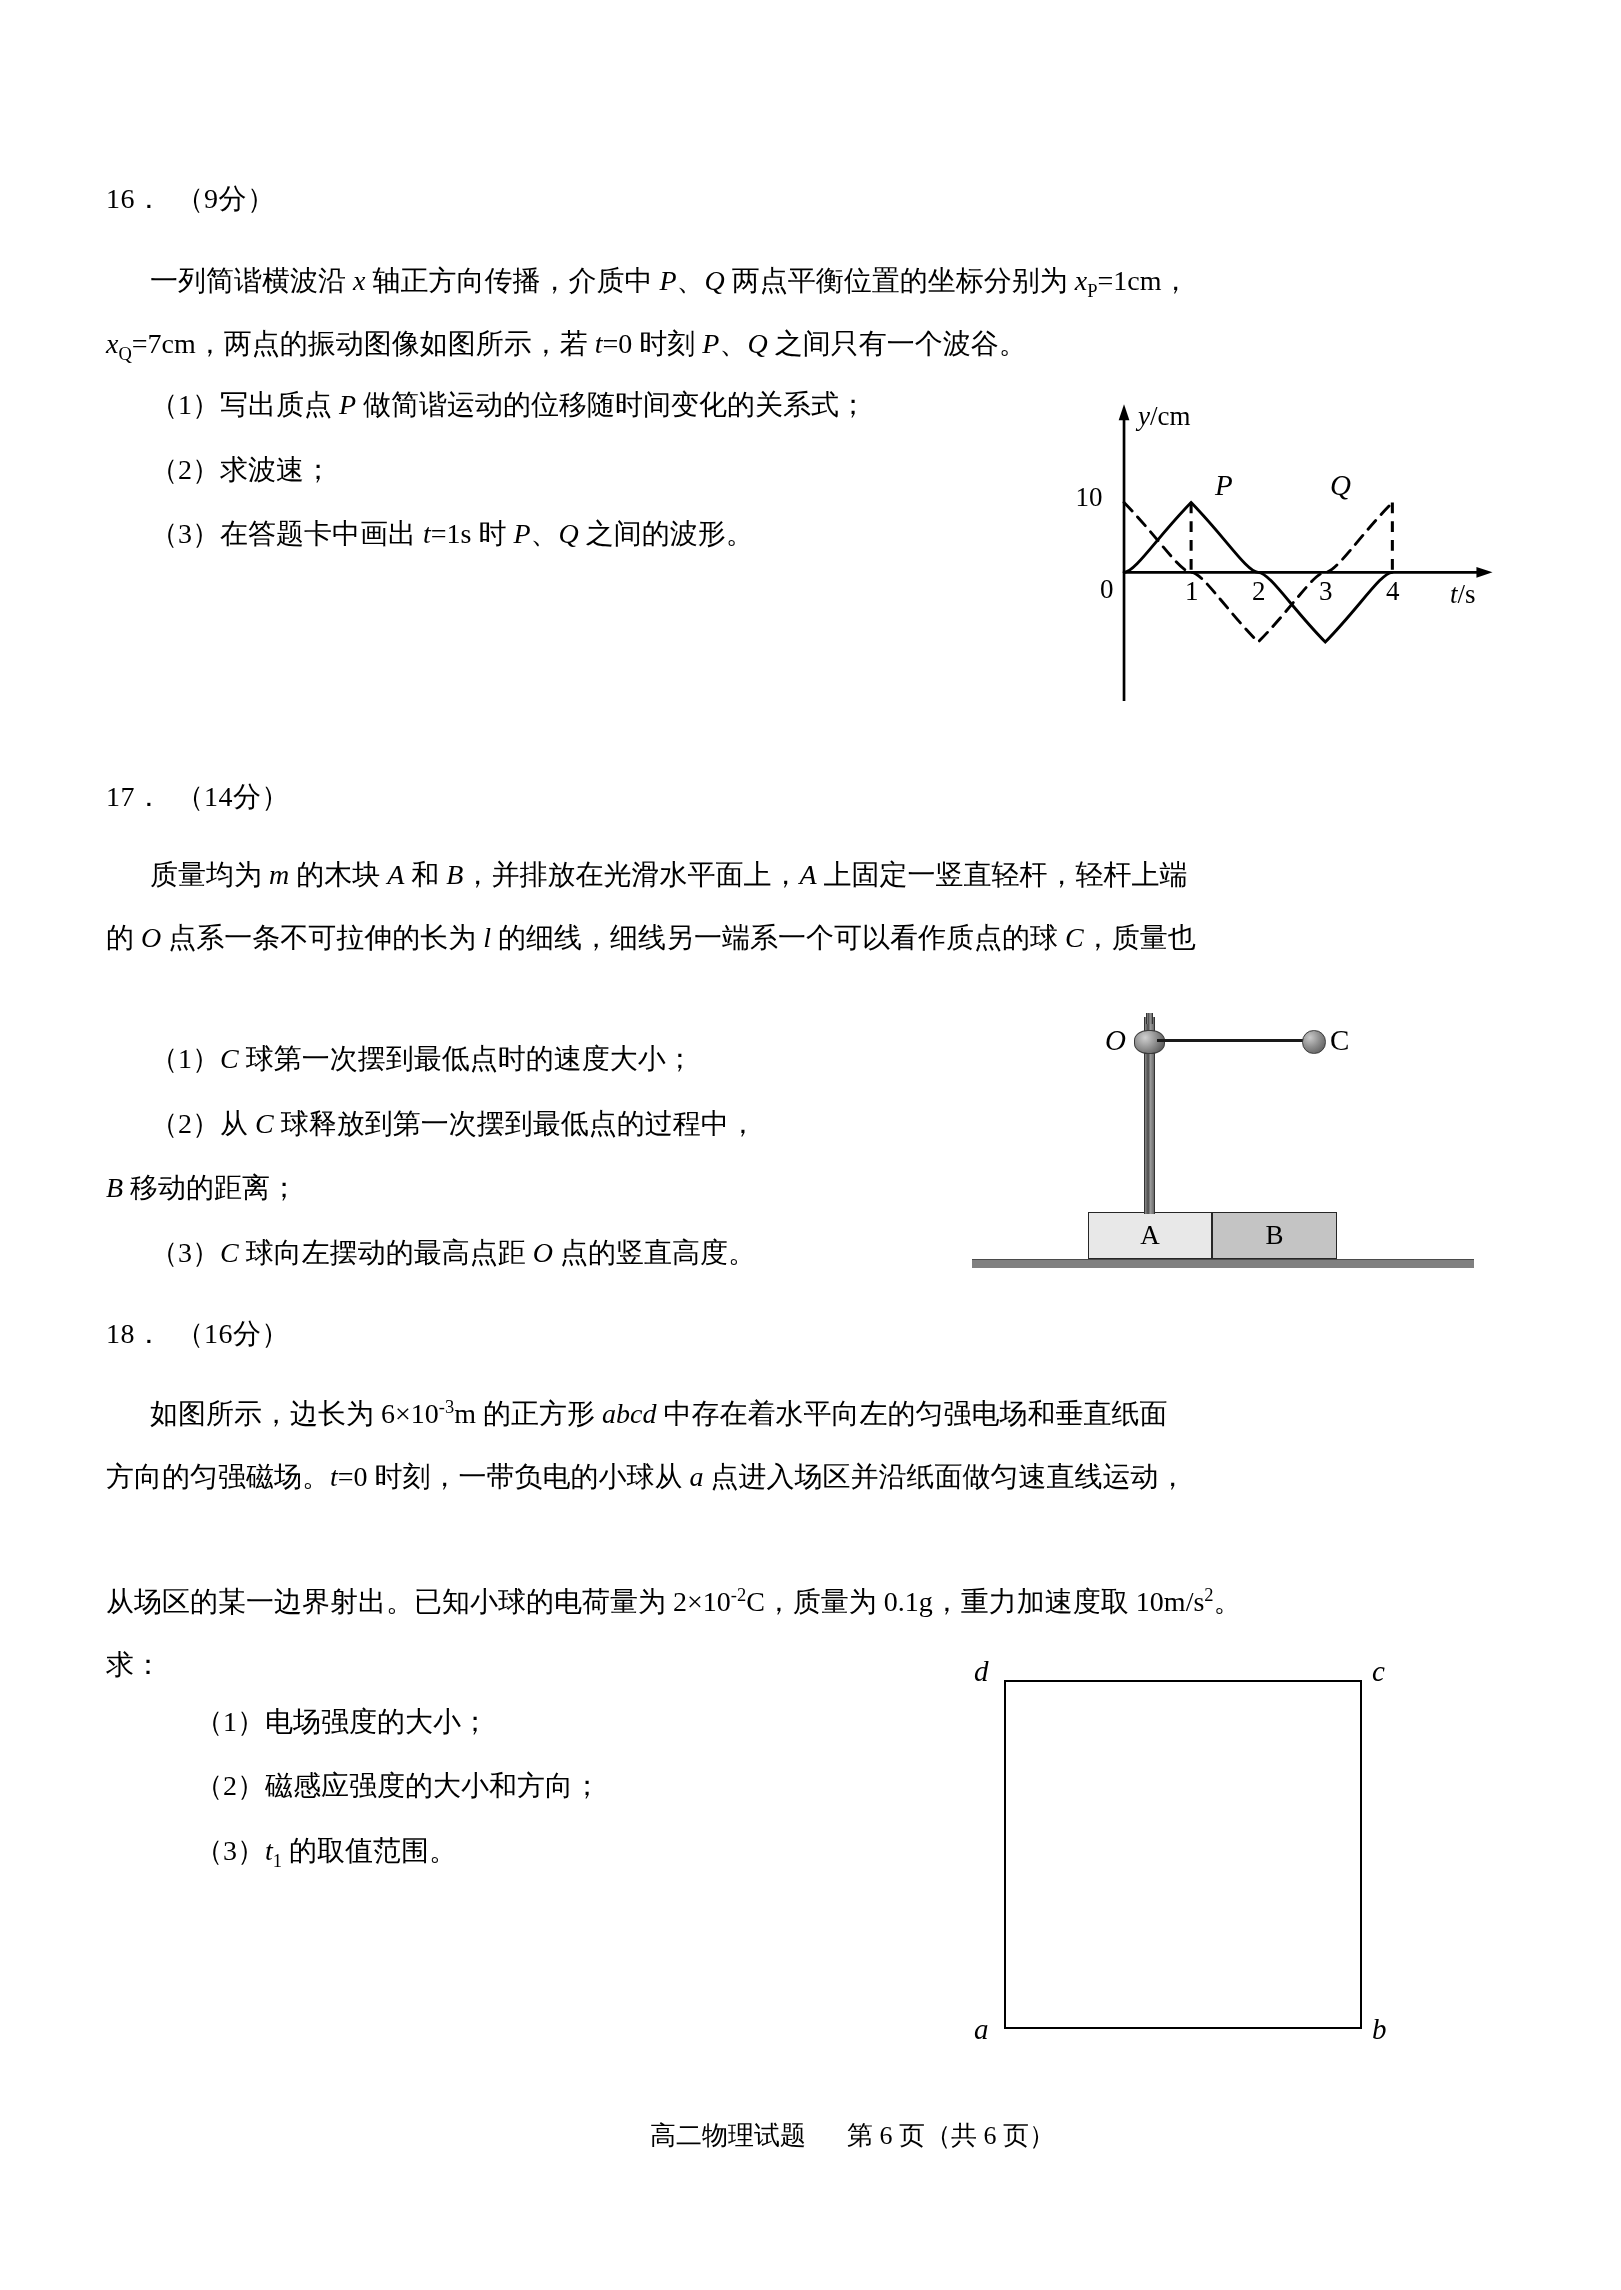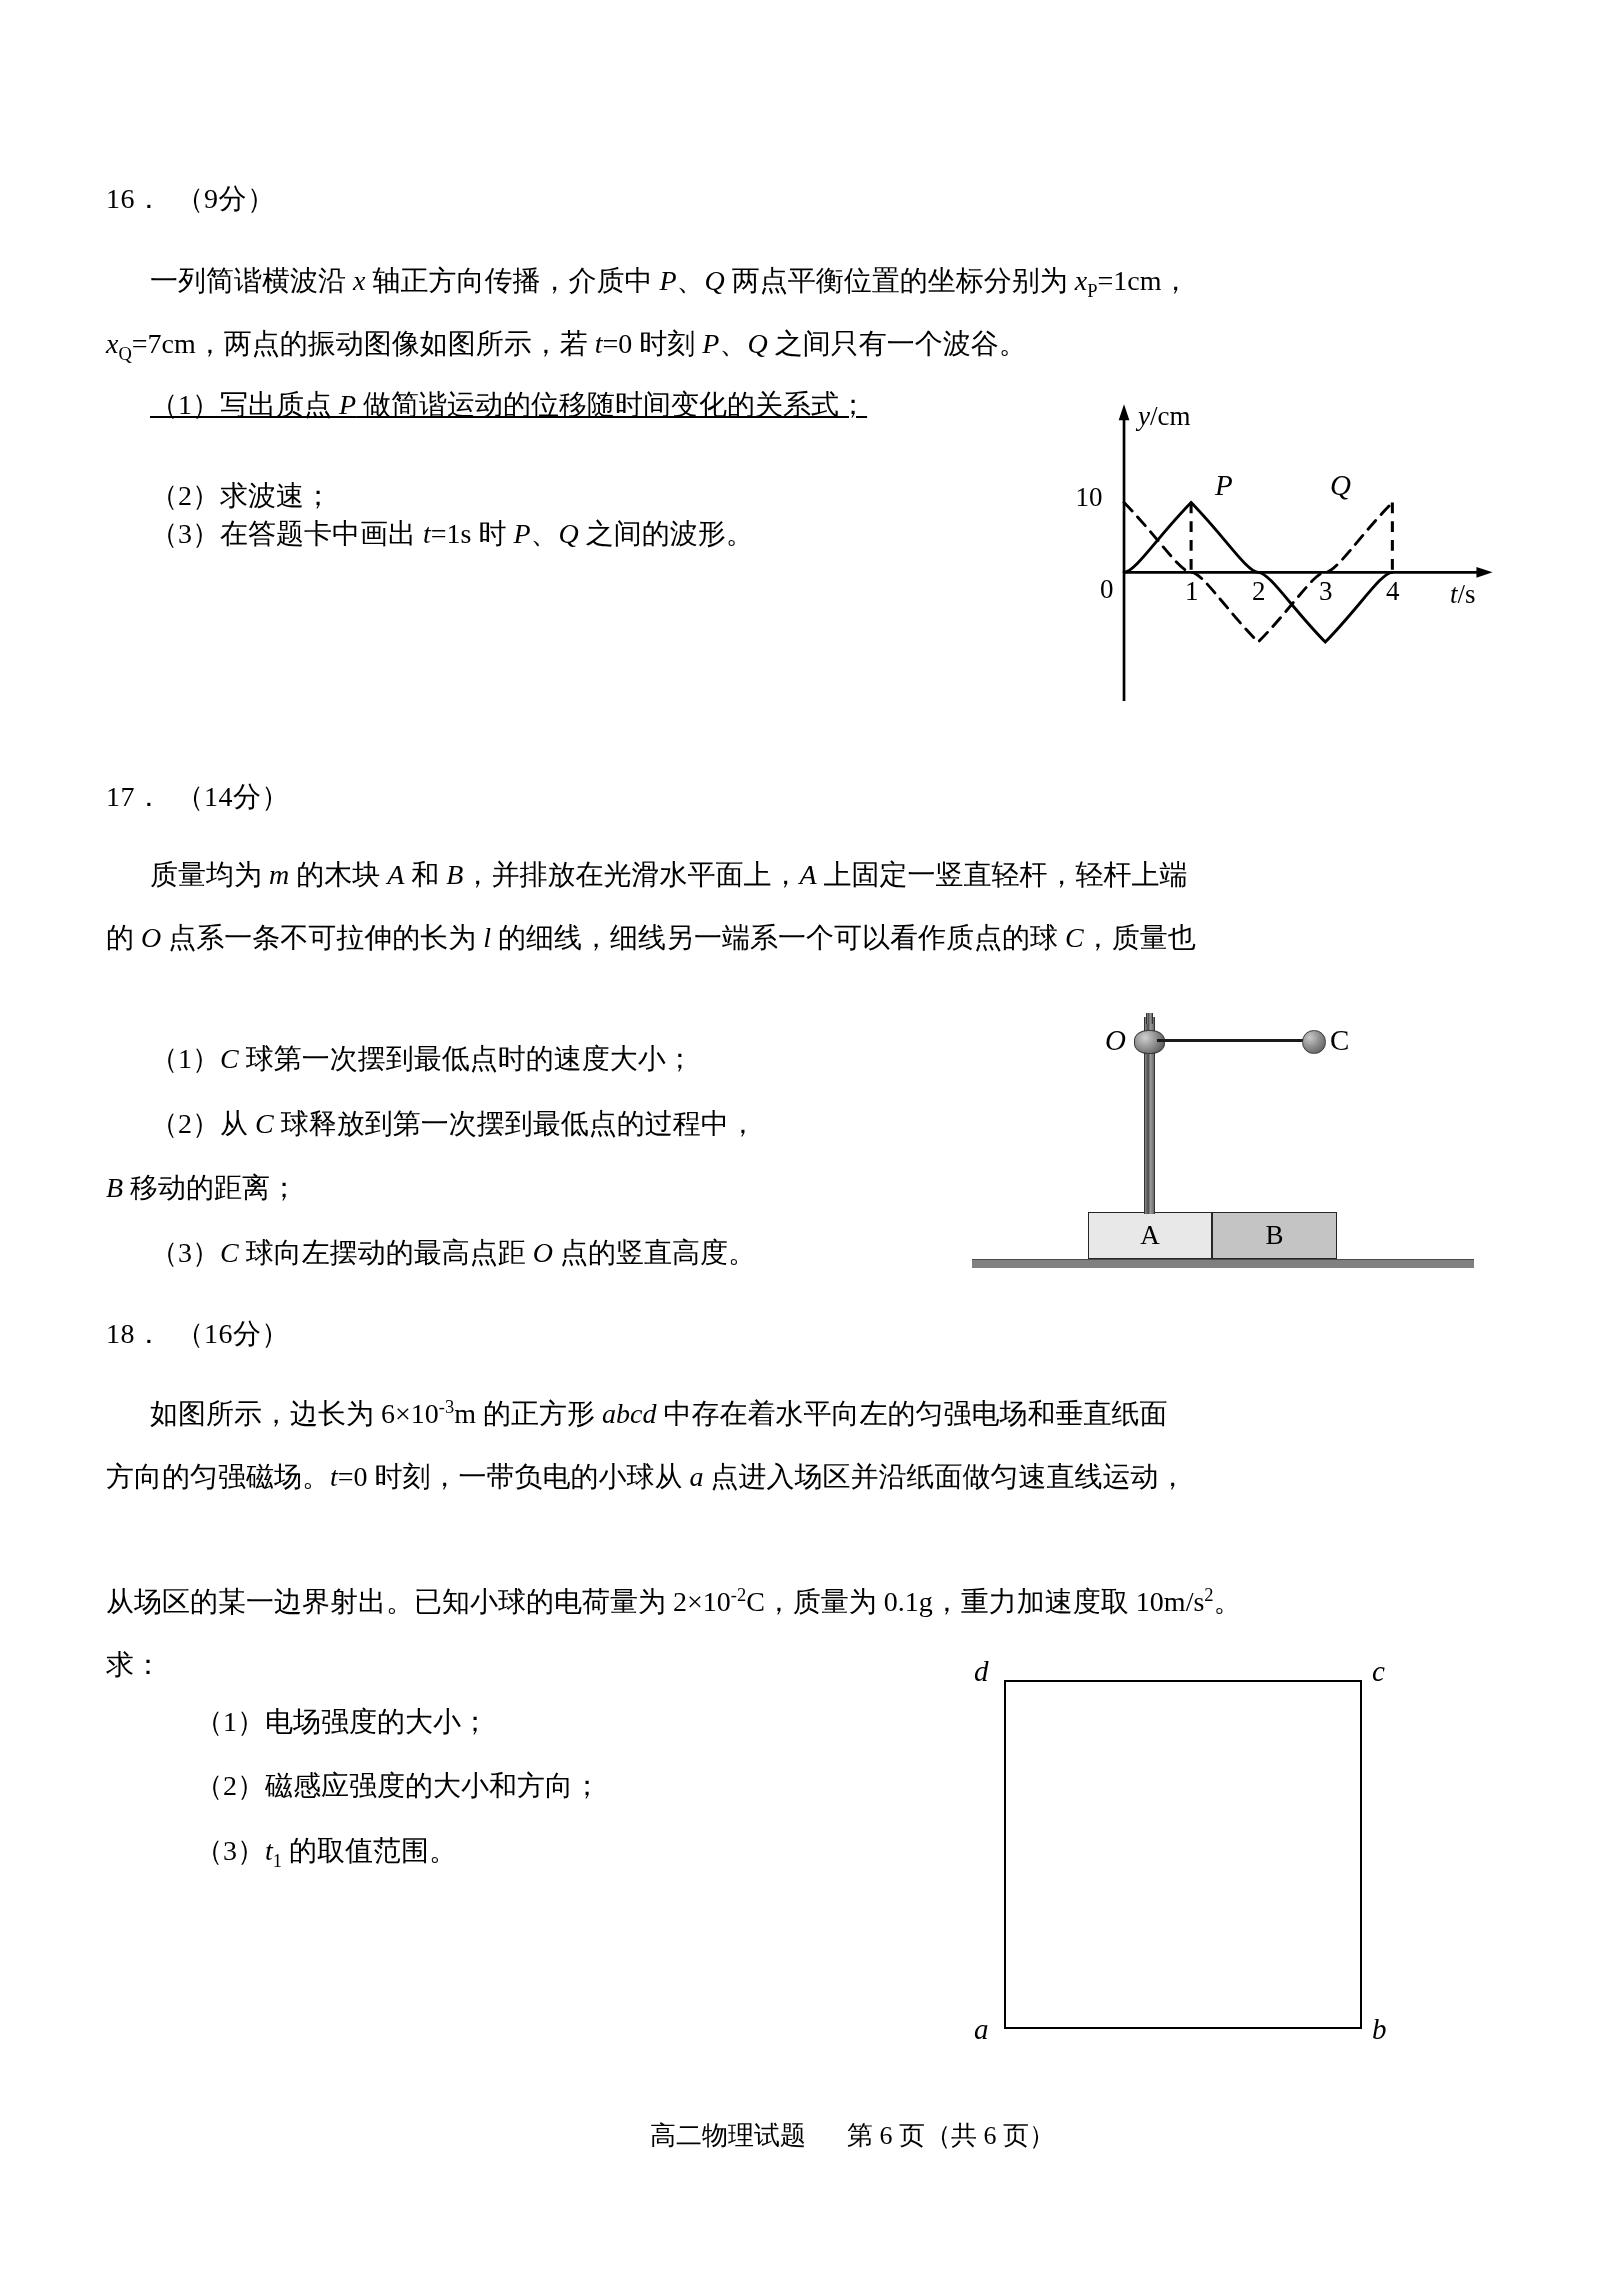--- a/index.html
+++ b/index.html
@@ -124,24 +124,24 @@
     <span>16．</span><span style="display:inline-block;width:12.5px;"></span><span>（9分）</span>
   </div>
 
   <div class="para" style="left:150px; top:237px;">
     一列简谐横波沿 <i>x</i> 轴正方向传播，介质中 <i>P</i>、<i>Q</i> 两点平衡位置的坐标分别为 <i>x</i><span class="sub-sc">P</span>=1cm，
   </div>
   <div class="para" style="left:106px; top:300px;">
     <i>x</i><span class="sub-sc">Q</span>=7cm，两点的振动图像如图所示，若 <i>t</i>=0 时刻 <i>P</i>、<i>Q</i> 之间只有一个波谷。
   </div>
 
-  <div class="sub" style="left:150px; top:374px;text-decoration:underline;">
+  <div class="sub" style="left:150px; top:374px;">
     （1）写出质点 <i>P</i> 做简谐运动的位移随时间变化的关系式；
   </div>
-  <div class="sub" style="left:150px; top:439px;margin-top:26px;">
+  <div class="sub" style="left:150px; top:439px;">
     （2）求波速；
   </div>
   <div class="sub" style="left:150px; top:503px;">
     （3）在答题卡中画出 <i>t</i>=1s 时 <i>P</i>、<i>Q</i> 之间的波形。
   </div>
 
   <div class="fig" style="left:1070px; top:385px; width:439px; height:322px;">
     <svg width="439" height="322" viewBox="0 0 490 360">
 
       <line x1="60" y1="18" x2="60" y2="340" stroke="#000" stroke-width="3"></line>

